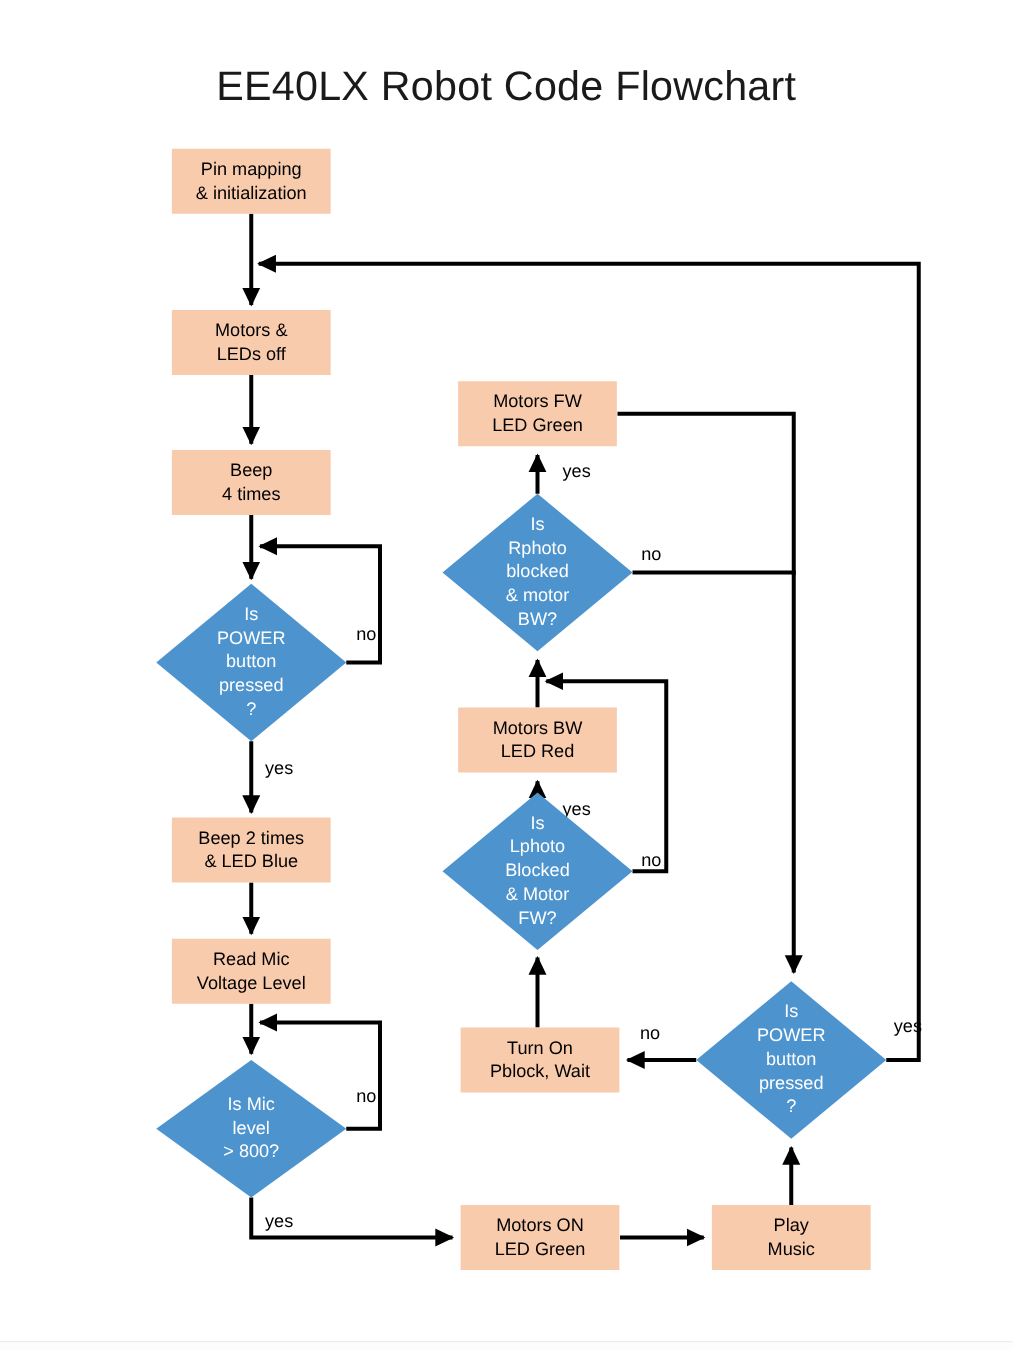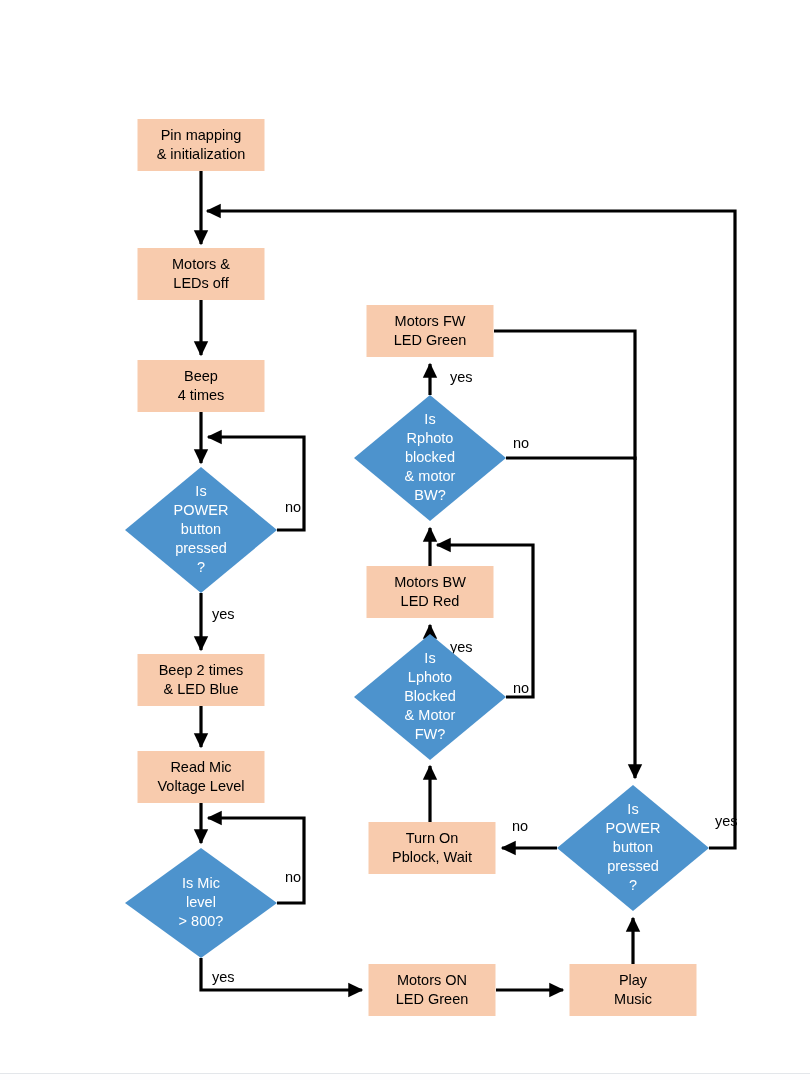--- a/index.html
+++ b/index.html
@@ -87,20 +87,21 @@
     width: 810px;
     height: 6px;
     background: #fdfdfe;
   }
 </style>
 </head>
 <body>
 
 <div id="page">
 
+  <div id="chart-title">EE40LX Robot Code Flowchart</div>
 
   <svg id="flow-svg" width="810" height="1080" viewBox="0 0 810 1080">
     <defs>
       <marker id="arrowhead" markerWidth="5.2" markerHeight="5.2" refX="4.3" refY="2.6" orient="auto" markerUnits="strokeWidth">
         <path d="M0,0.35 L4.7,2.6 L0,4.85 z" fill="#000000"></path>
       </marker>
     </defs>
 
     <g>
 

